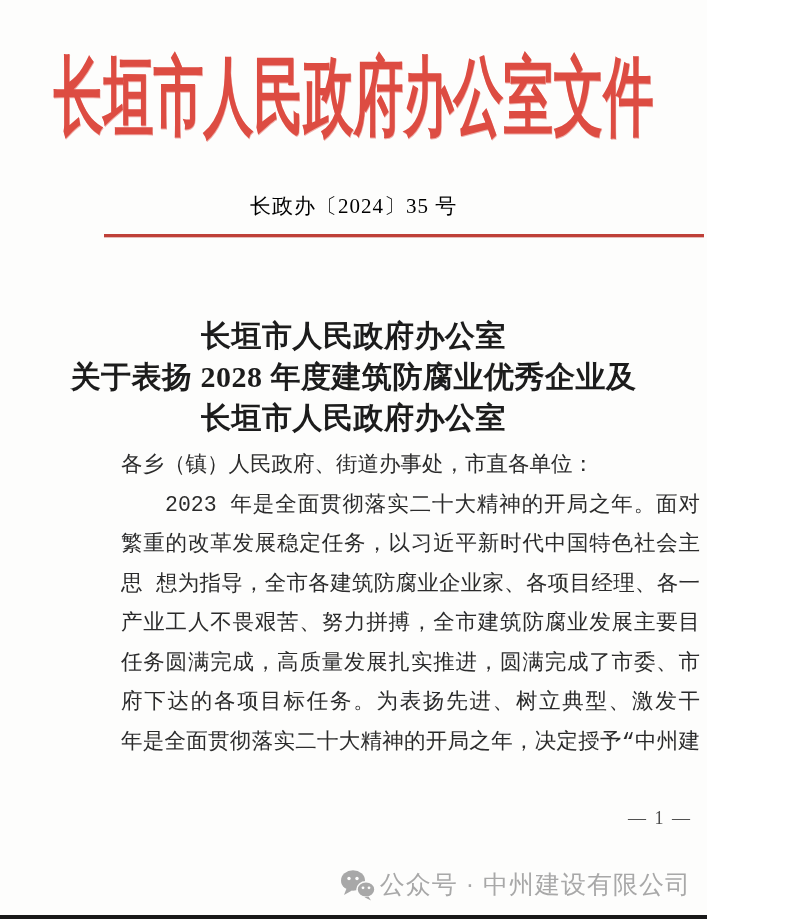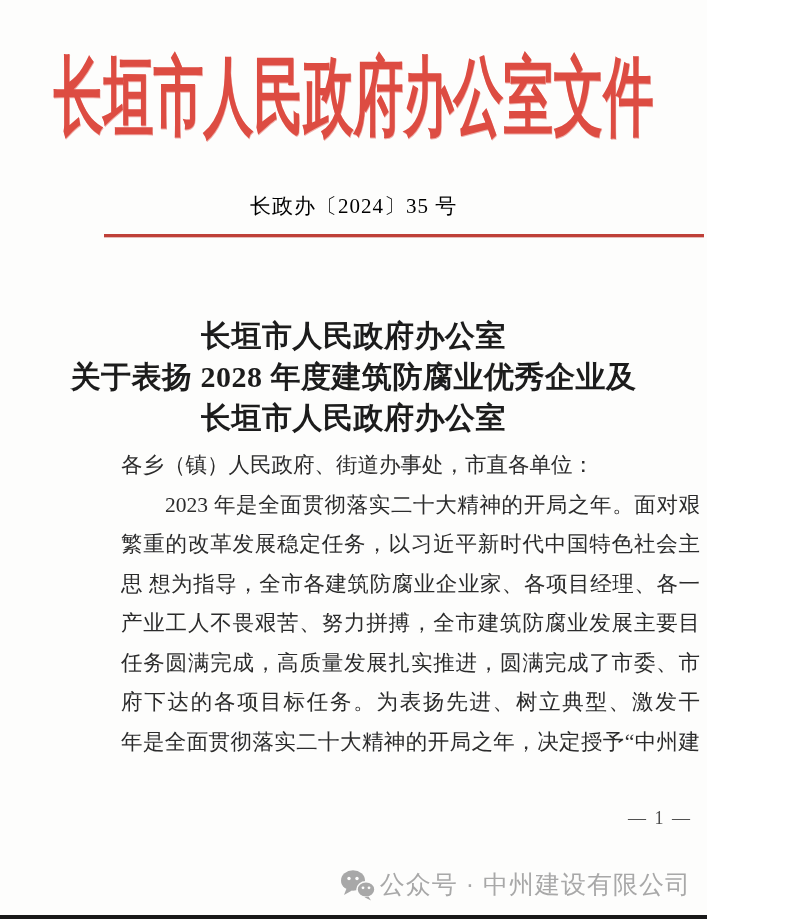--- a/index.html
+++ b/index.html
@@ -72,20 +72,21 @@
     top: 446px;
     left: 121px;
     width: 579px;
     font-size: 21.5px;
     color: #2b2b2b;
   }
   .body-line {
     height: 39.5px;
     line-height: 39.5px;
     white-space: nowrap;
+    font-family: Liberation Mono, monospace;
   }
   .body-line.justify {
     white-space: normal;
     text-align: justify;
     text-align-last: justify;
     overflow: hidden;
   }
   .body-line.indent {
     padding-left: 44px;
   }

